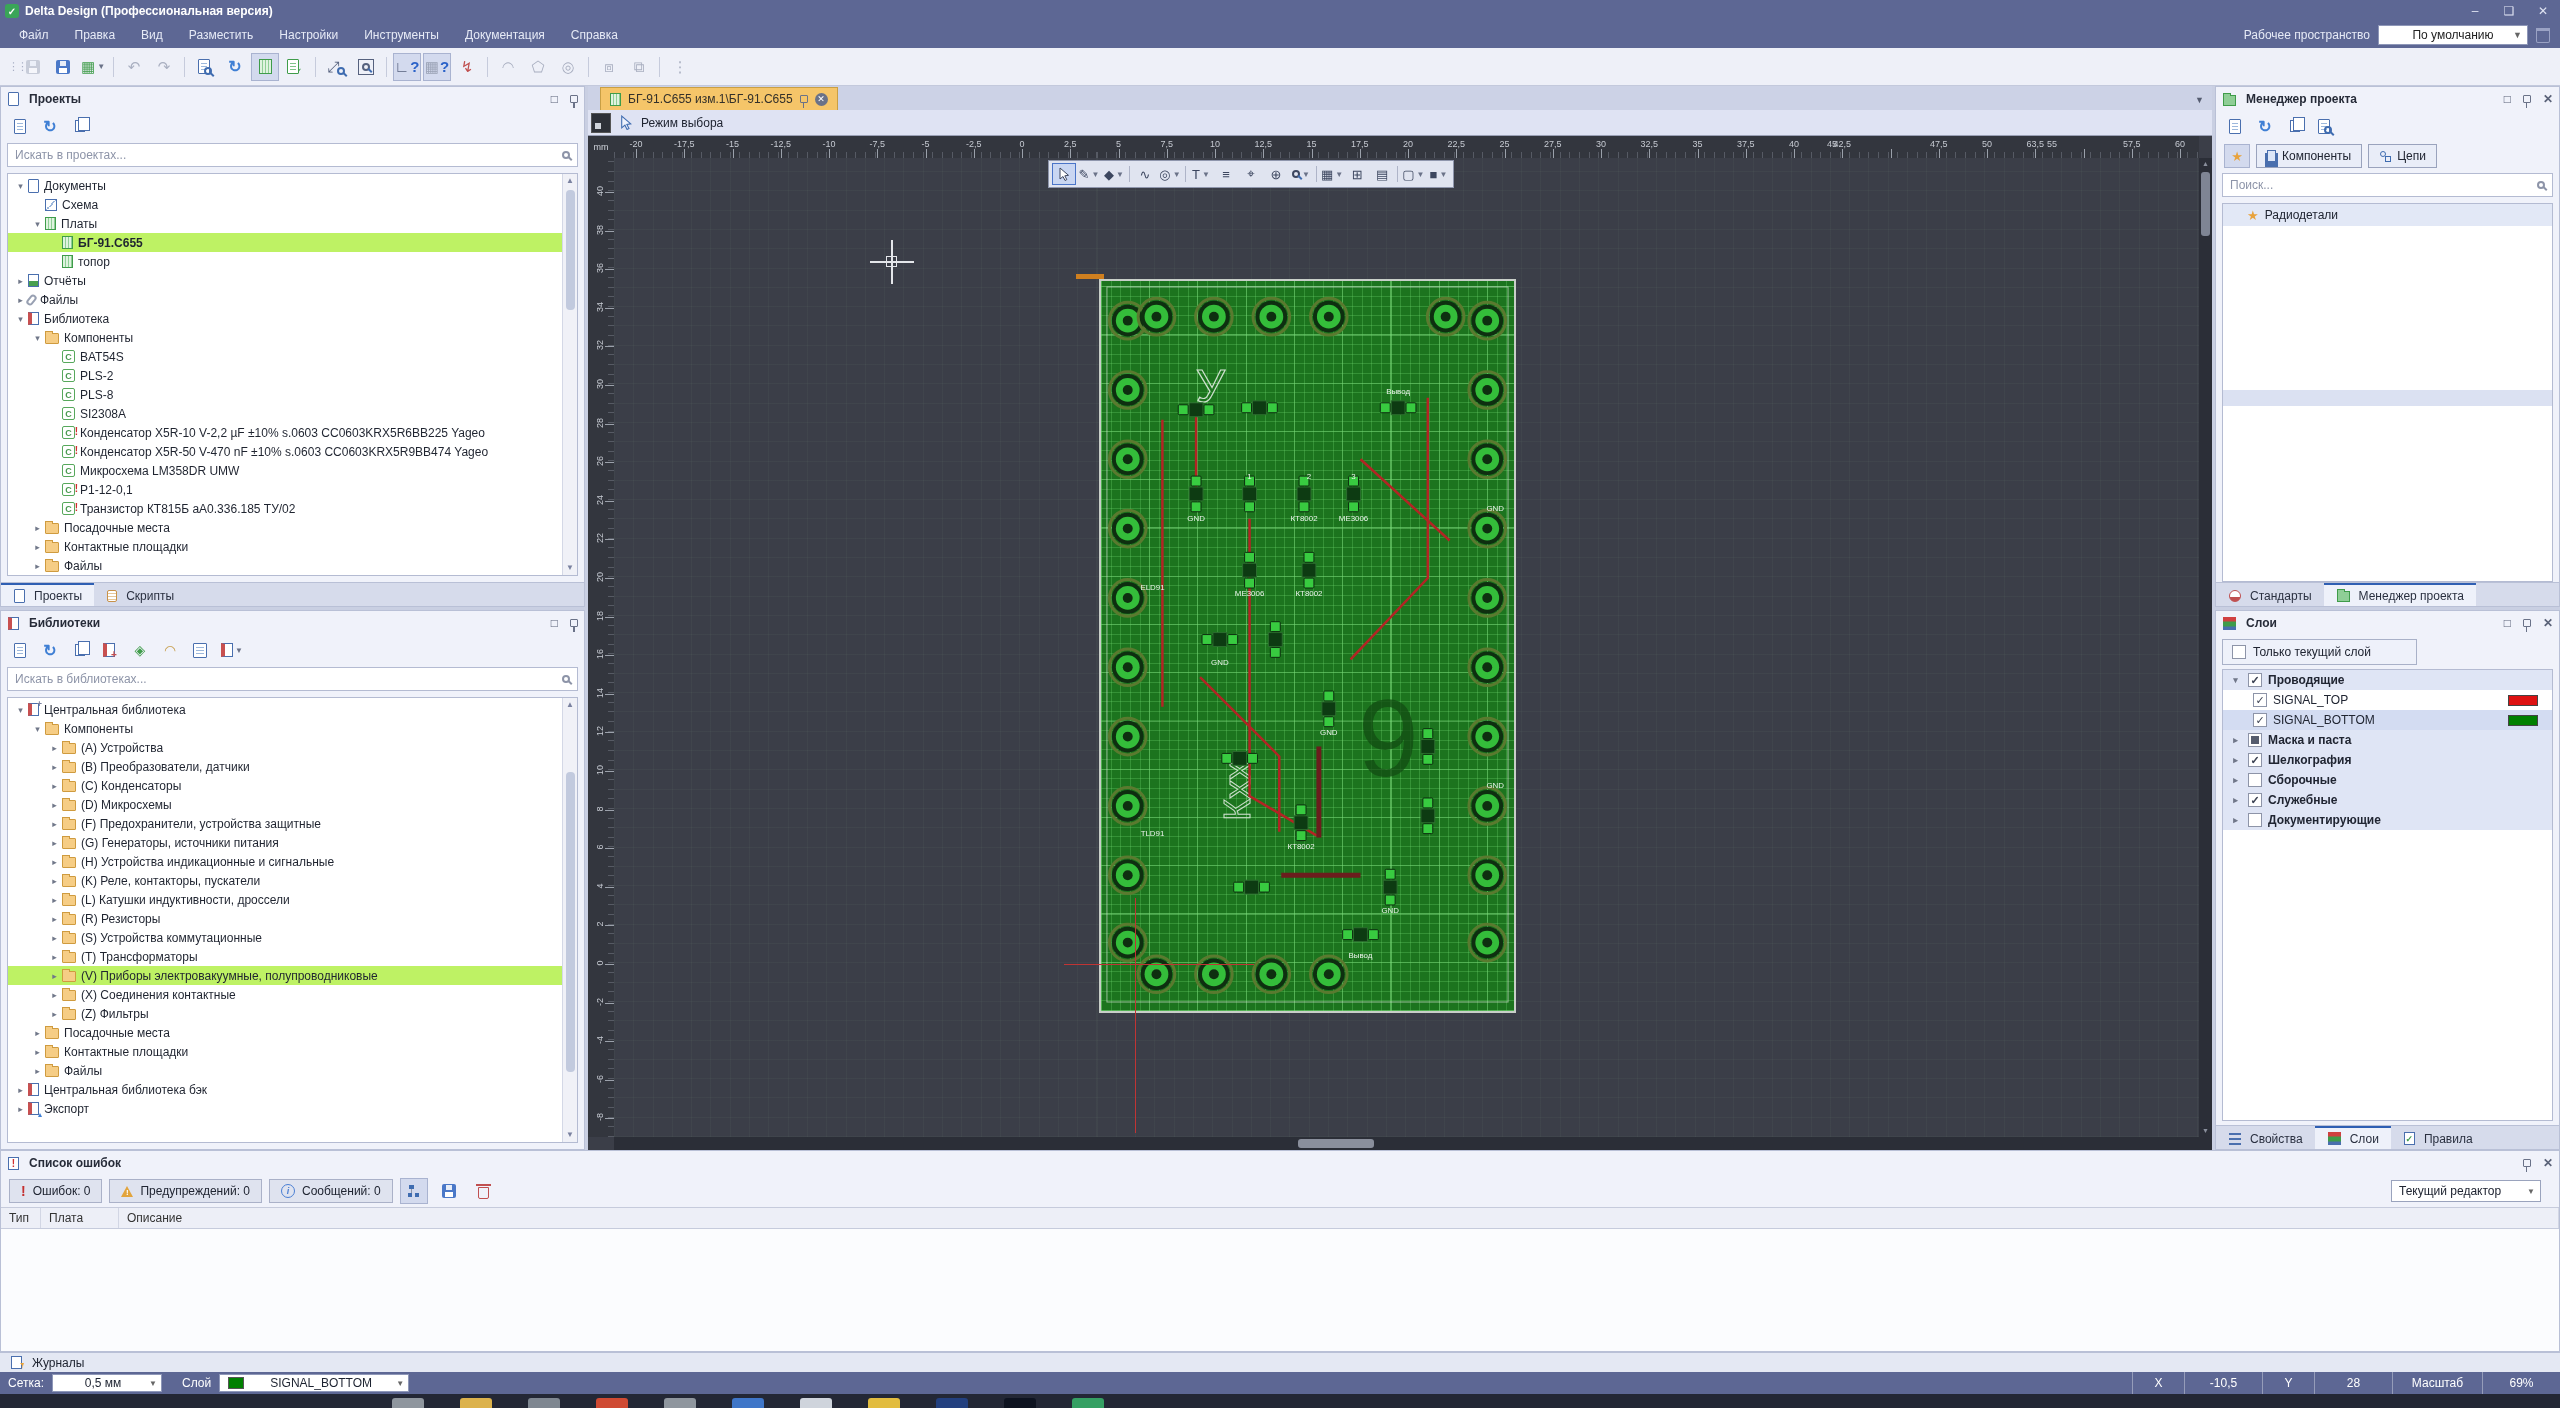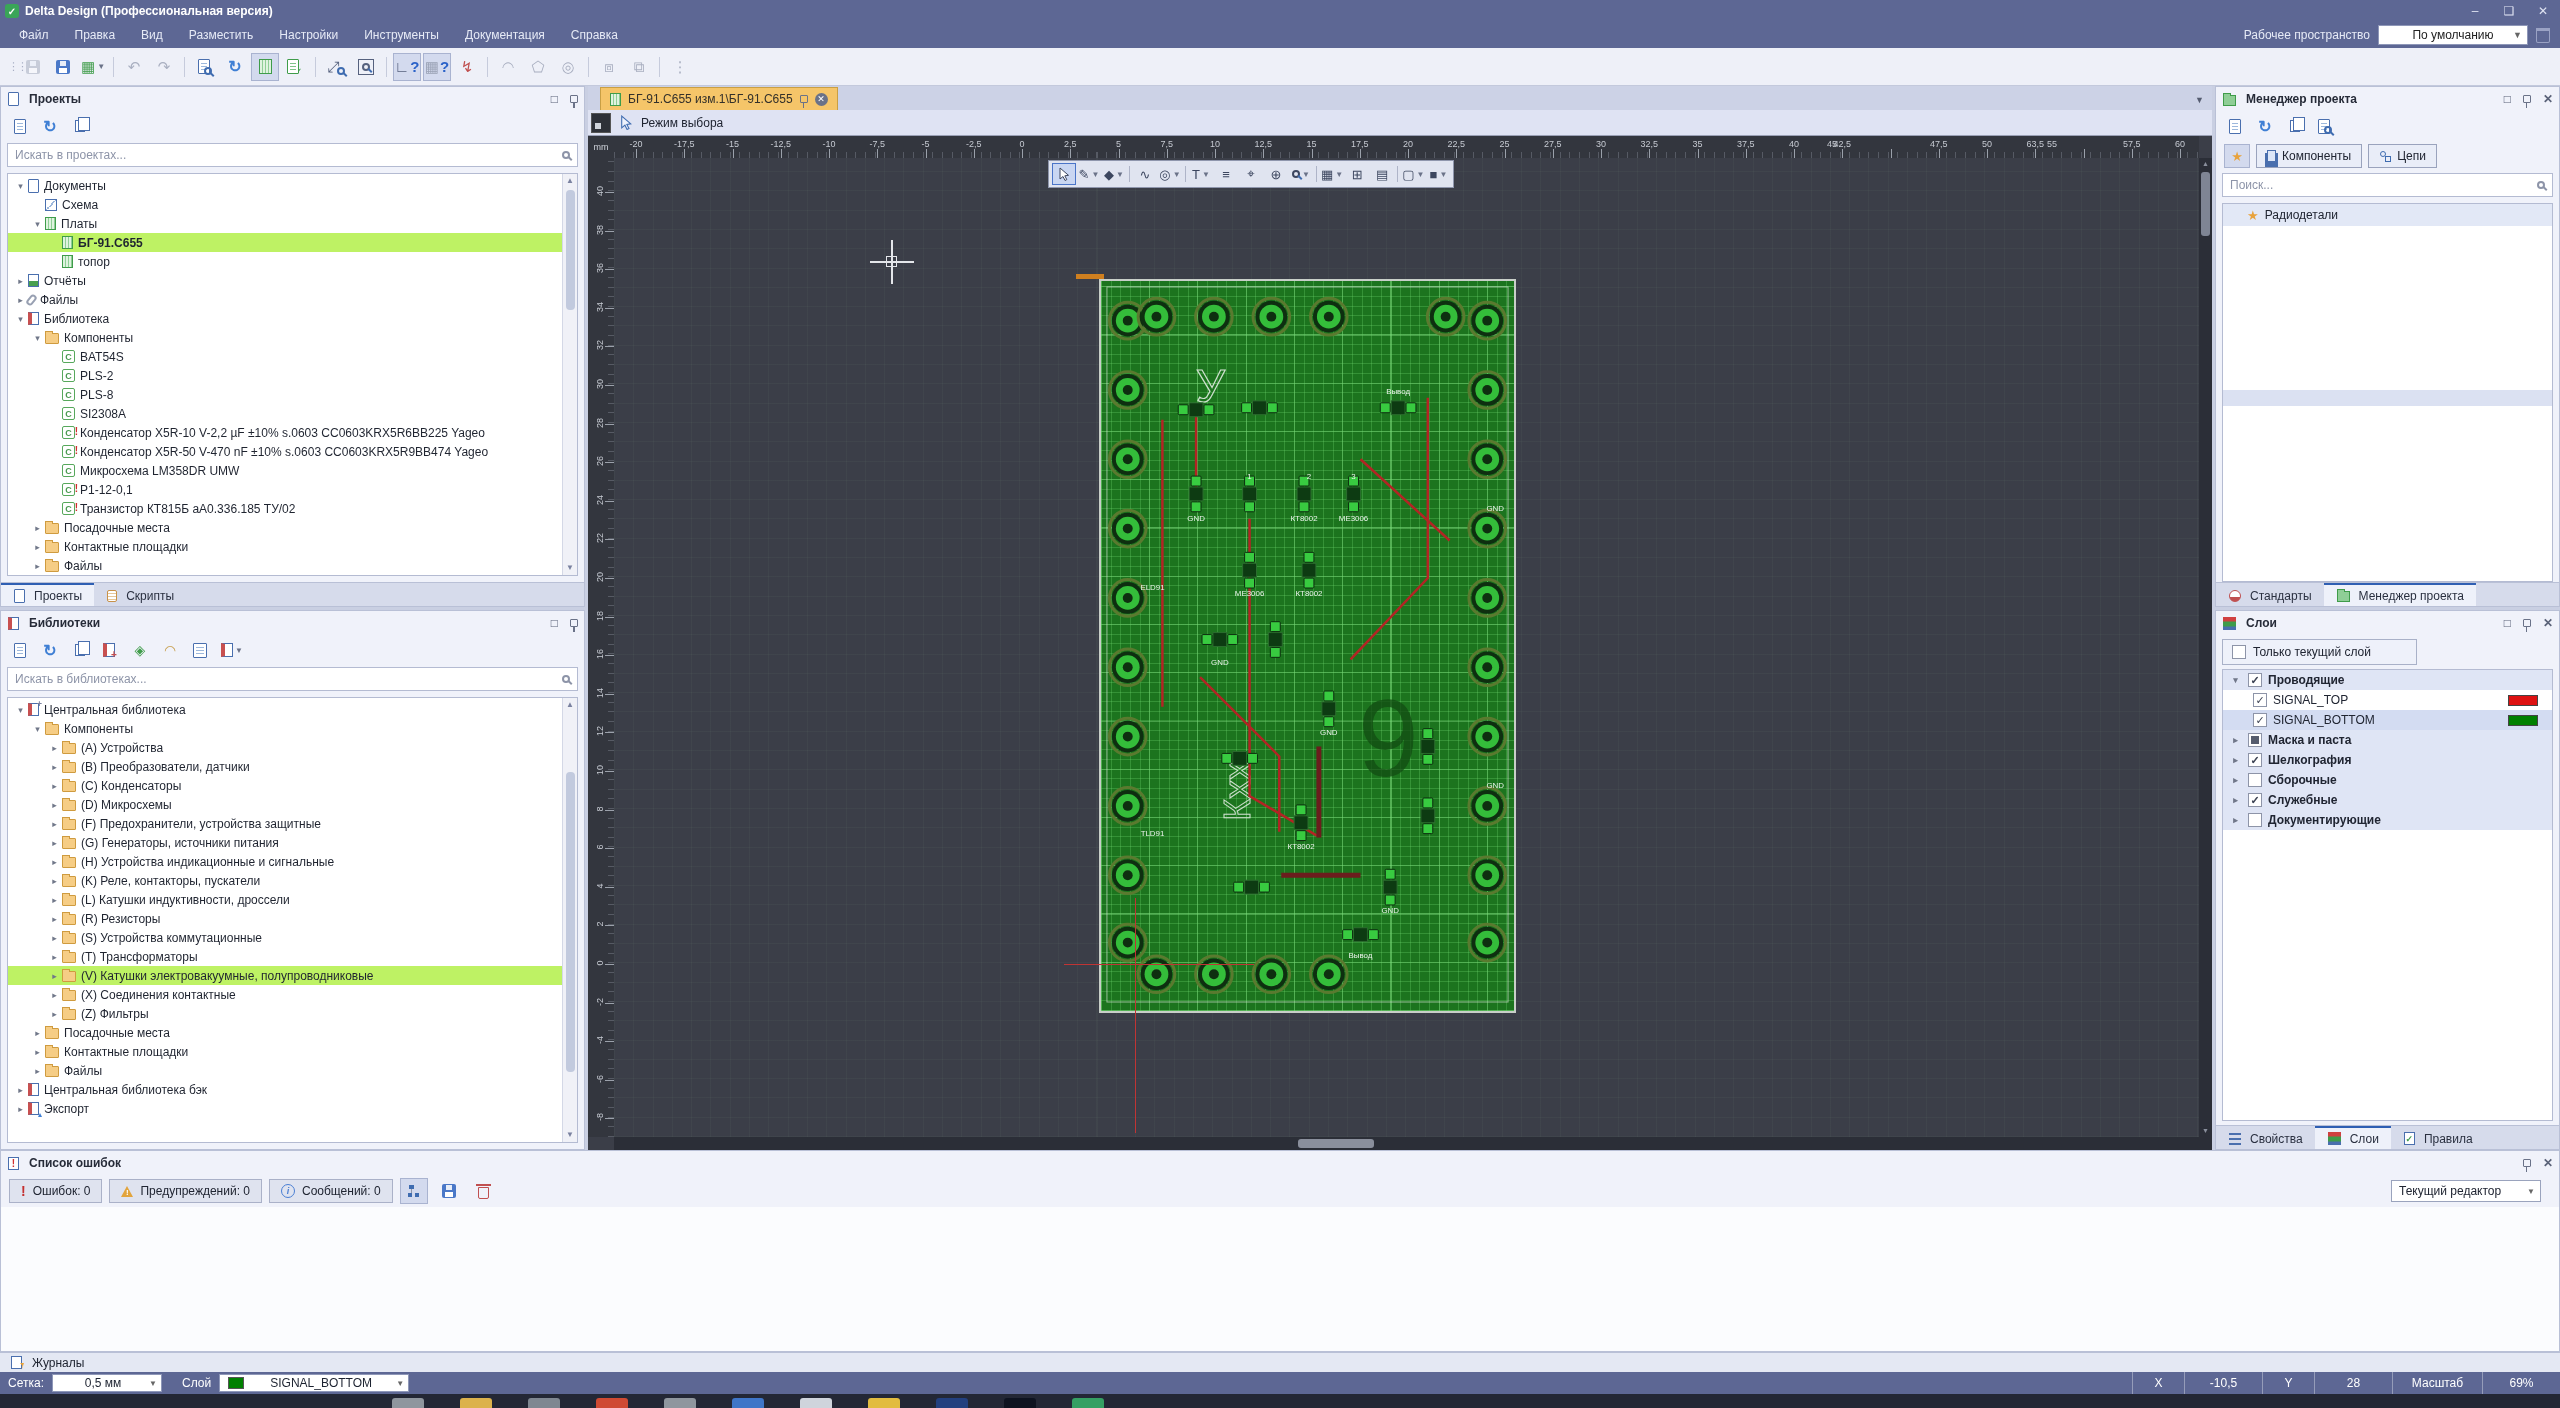--- a/index.html
+++ b/index.html
@@ -558,21 +558,21 @@
               <span class="tlabel">(S) Устройства коммутационные</span>
             </div>
             <div class="trow" style="padding-left: 40px;">
               <span class="arrow">▸</span>
               <span class="ic ic-folder"></span>
               <span class="tlabel">(T) Трансформаторы</span>
             </div>
             <div class="trow sel" style="padding-left: 40px;">
               <span class="arrow">▸</span>
               <span class="ic ic-folder"></span>
-              <span class="tlabel">(V) Катушки электровакуумные, полупроводниковые</span>
+              <span class="tlabel">(V) Приборы электровакуумные, полупроводниковые</span>
             </div>
             <div class="trow" style="padding-left: 40px;">
               <span class="arrow">▸</span>
               <span class="ic ic-folder"></span>
               <span class="tlabel">(X) Соединения контактные</span>
             </div>
             <div class="trow" style="padding-left: 40px;">
               <span class="arrow">▸</span>
               <span class="ic ic-folder"></span>
               <span class="tlabel">(Z) Фильтры</span>
@@ -1183,20 +1183,25 @@
         <span class="floppy"></span>
       </span>
     <span class="err-ico">
         <span class="trash-ic"></span>
       </span>
     <span class="cur-editor">
       <span>Текущий редактор</span>
       <span class="caret">▼</span>
     </span>
   </div>
+  <div class="err-thdr" id="err-columns">
+      <div class="err-th" style="width: 40px;">Тип</div>
+      <div class="err-th" style="width: 78px;">Плата</div>
+      <div class="err-th" style="flex: 1 1 0%;">Описание</div>
+    </div>
   <div class="err-body"></div>
 </div>
 
 <div class="logs-row">
   <span class="ic ic-logs"></span>
   <span>Журналы</span>
 </div>
 
 <div class="statusbar">
   <span class="sb-label">Сетка:</span>

